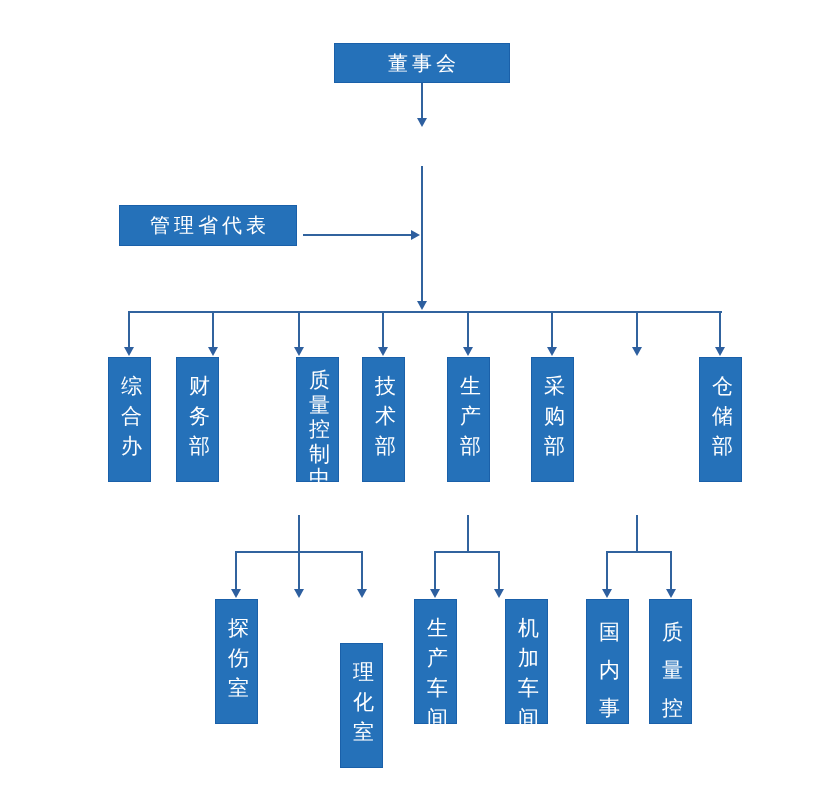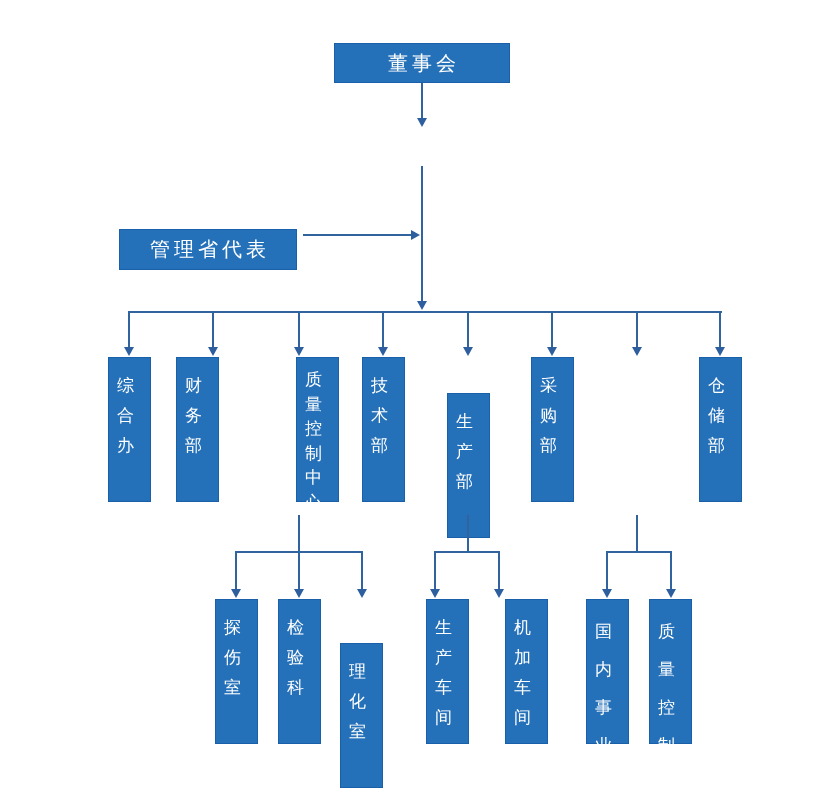--- a/index.html
+++ b/index.html
@@ -19,22 +19,22 @@
   .node{
     position:absolute;background:var(--box-fill);color:var(--text);
     box-sizing:border-box;border:1px solid var(--box-border);
   }
   .node.h{
     display:flex;align-items:center;justify-content:center;
     font-size:20px;letter-spacing:4px;padding-left:4px;white-space:nowrap;
   }
   .node.gm{border:2px solid var(--gm-border);}
   .node.v{
-    width:43px;height:145px;top:357px;
-    font-size:17px;text-align:left;padding:13px 8px 0 8px;
+    width:43px;height:125px;top:357px;
+    font-size:21px;text-align:right;padding:13px 8px 0 8px;
     line-height:30px;word-break:break-all;
   }
   .node.v.row2{top:599px;}
   .node.v.lh5{line-height:38px;}
   .node.v.lh6{line-height:24.5px;padding-top:10px;}
   .line-v{position:absolute;width:2px;background:var(--line);}
   .line-h{position:absolute;height:2px;background:var(--line);}
   .arr-d{
     position:absolute;width:0;height:0;
     border-left:5px solid transparent;border-right:5px solid transparent;
@@ -45,21 +45,21 @@
     border-top:5px solid transparent;border-bottom:5px solid transparent;
     border-left:9px solid var(--arrow);
   }
 </style>
 </head>
 <body>
 
 <div class="canvas">
 
   <div class="node h" style="left:334px;top:43px;width:176px;height:40px;">董事会</div>
-  <div class="node h" style="left:119px;top:229px;width:178px;height:41px;">管理省代表</div>
+  <div class="node h" style="left:119px;top:205px;width:178px;height:41px;">管理省代表</div>
 
   <div class="line-v" style="left:421px;top:83px;height:36px;"></div>
   <div class="arr-d" style="left:417px;top:118px;"></div>
 
   <div class="line-v" style="left:421px;top:166px;height:136px;"></div>
   <div class="arr-d" style="left:417px;top:301px;"></div>
 
   <div class="line-h" style="left:303px;top:234px;width:109px;"></div>
   <div class="arr-r" style="left:411px;top:230px;"></div>
 
@@ -79,21 +79,21 @@
   <div class="arr-d" style="left:547px;top:347px;"></div>
   <div class="line-v" style="left:636px;top:311px;height:37px;"></div>
   <div class="arr-d" style="left:632px;top:347px;"></div>
   <div class="line-v" style="left:719px;top:311px;height:37px;"></div>
   <div class="arr-d" style="left:715px;top:347px;"></div>
 
   <div class="node v" style="left:108px;">综合办</div>
   <div class="node v" style="left:176px;">财务部</div>
   <div class="node v lh6" style="left:296px;">质量控制中心</div>
   <div class="node v" style="left:362px;">技术部</div>
-  <div class="node v" style="left:447px;margin-top:36px;">生产部</div>
+  <div class="node v" style="left:447px;">生产部</div>
   <div class="node v" style="left:531px;">采购部</div>
   <div class="node v" style="left:699px;">仓储部</div>
 
   <div class="line-v" style="left:298px;top:515px;height:38px;"></div>
   <div class="line-h" style="left:235px;top:551px;width:128px;"></div>
   <div class="line-v" style="left:235px;top:551px;height:39px;"></div>
   <div class="arr-d" style="left:231px;top:589px;"></div>
   <div class="line-v" style="left:298px;top:551px;height:39px;"></div>
   <div class="arr-d" style="left:294px;top:589px;"></div>
   <div class="line-v" style="left:361px;top:551px;height:39px;"></div>
@@ -107,20 +107,19 @@
   <div class="arr-d" style="left:494px;top:589px;"></div>
 
   <div class="line-v" style="left:636px;top:515px;height:38px;"></div>
   <div class="line-h" style="left:606px;top:551px;width:66px;"></div>
   <div class="line-v" style="left:606px;top:551px;height:39px;"></div>
   <div class="arr-d" style="left:602px;top:589px;"></div>
   <div class="line-v" style="left:670px;top:551px;height:39px;"></div>
   <div class="arr-d" style="left:666px;top:589px;"></div>
 
   <div class="node v row2" style="left:215px;">探伤室</div>
-  <div class="node v row2" style="left:278px;">检验科</div>
   <div class="node v row2" style="left:340px;margin-top:44px;">理化室</div>
-  <div class="node v row2" style="left:426px;">生产车间</div>
+  <div class="node v row2" style="left:414px;">生产车间</div>
   <div class="node v row2" style="left:505px;">机加车间</div>
   <div class="node v row2 lh5" style="left:586px;">国内事业部</div>
   <div class="node v row2 lh5" style="left:649px;">质量控制中心</div>
 
 </div>
 
 </body></html>

